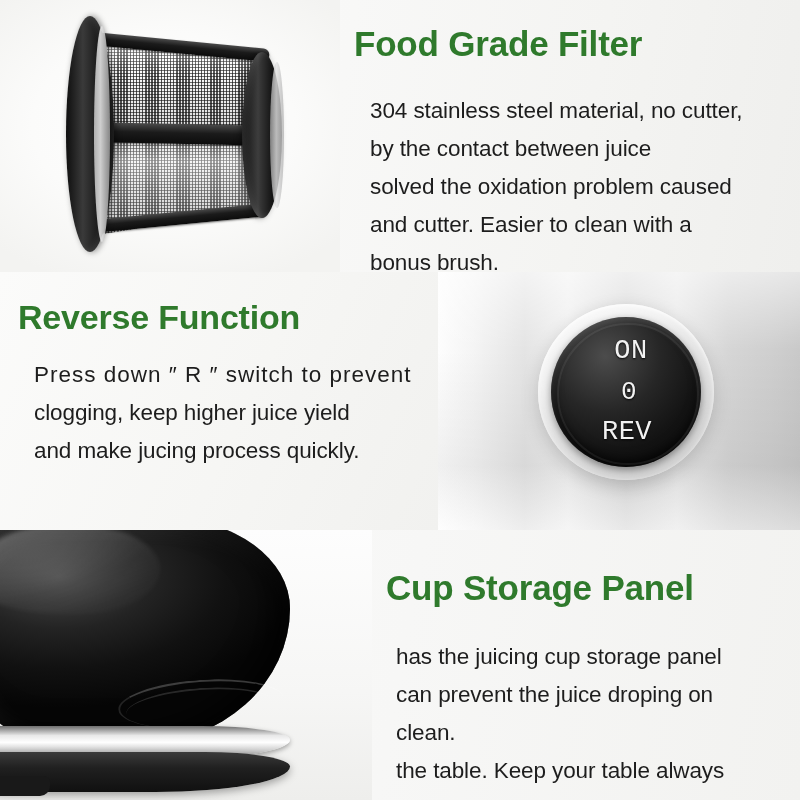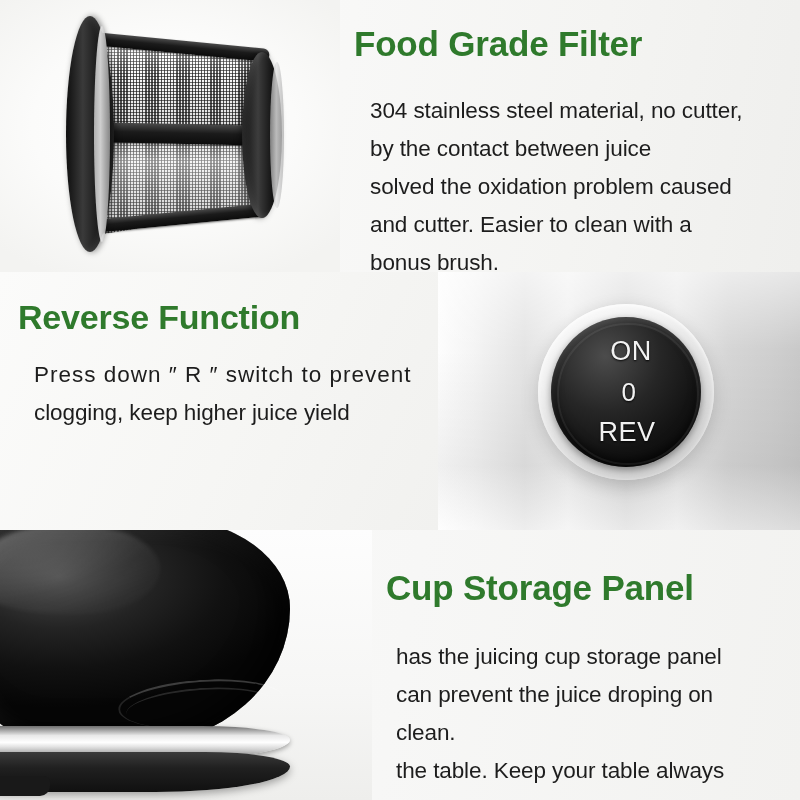--- a/index.html
+++ b/index.html
@@ -177,21 +177,21 @@
   .knob-ring {
     position: absolute;
     left: 6px; top: 6px;
     width: 138px; height: 138px;
     border-radius: 50%;
     border: 2px solid rgba(255,255,255,.07);
     pointer-events: none;
   }
   .knob-label {
     color: #f2f2f2;
-    font-family: Liberation Sans, sans-serif;
+    font-family: Liberation Mono, monospace;
     font-weight: 400;
     letter-spacing: .5px;
     text-shadow: 0 1px 2px rgba(0,0,0,.9);
     line-height: 1;
   }
   .knob-on  { font-size: 27px; margin-bottom: 14px; margin-left: 10px; }
   .knob-zero{ font-size: 26px; margin-bottom: 14px; margin-left: 6px; }
   .knob-rev { font-size: 27px; margin-left: 2px; }
 
   
@@ -337,20 +337,21 @@
     </div>
   </div>
 
   <div class="section-2">
 
     <div class="s2-textpane">
       <h2 class="heading s2-heading">Reverse Function</h2>
       <p class="body-copy s2-body">
         <span class="ln quote-r">Press down ″ R ″ switch to prevent</span>
         <span class="ln">clogging, keep higher juice yield</span>
+        <span class="ln">and make jucing process quickly.</span>
       </p>
     </div>
 
     <div class="s2-photo">
       <div class="knob-bezel">
         <div class="knob">
           <div class="knob-ring"></div>
           <span class="knob-label knob-on">ON</span>
           <span class="knob-label knob-zero">0</span>
           <span class="knob-label knob-rev">REV</span>

